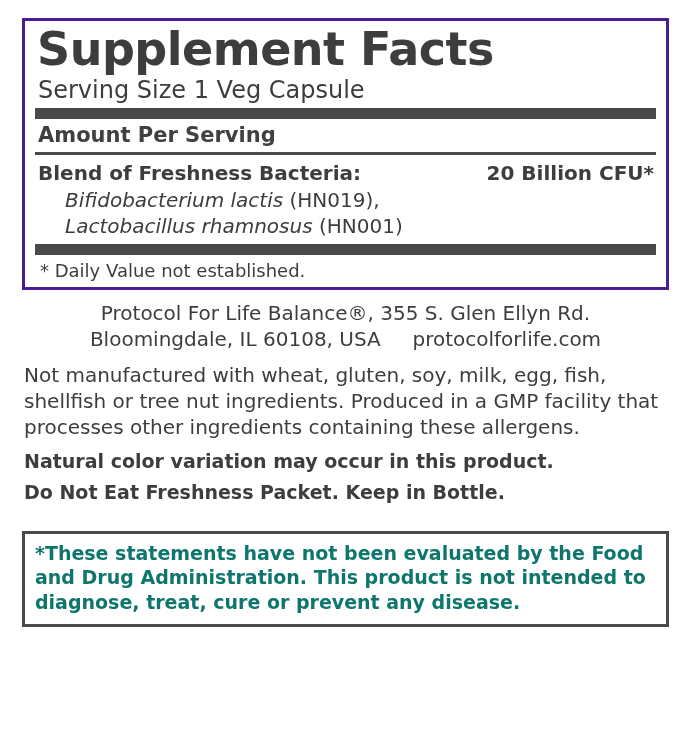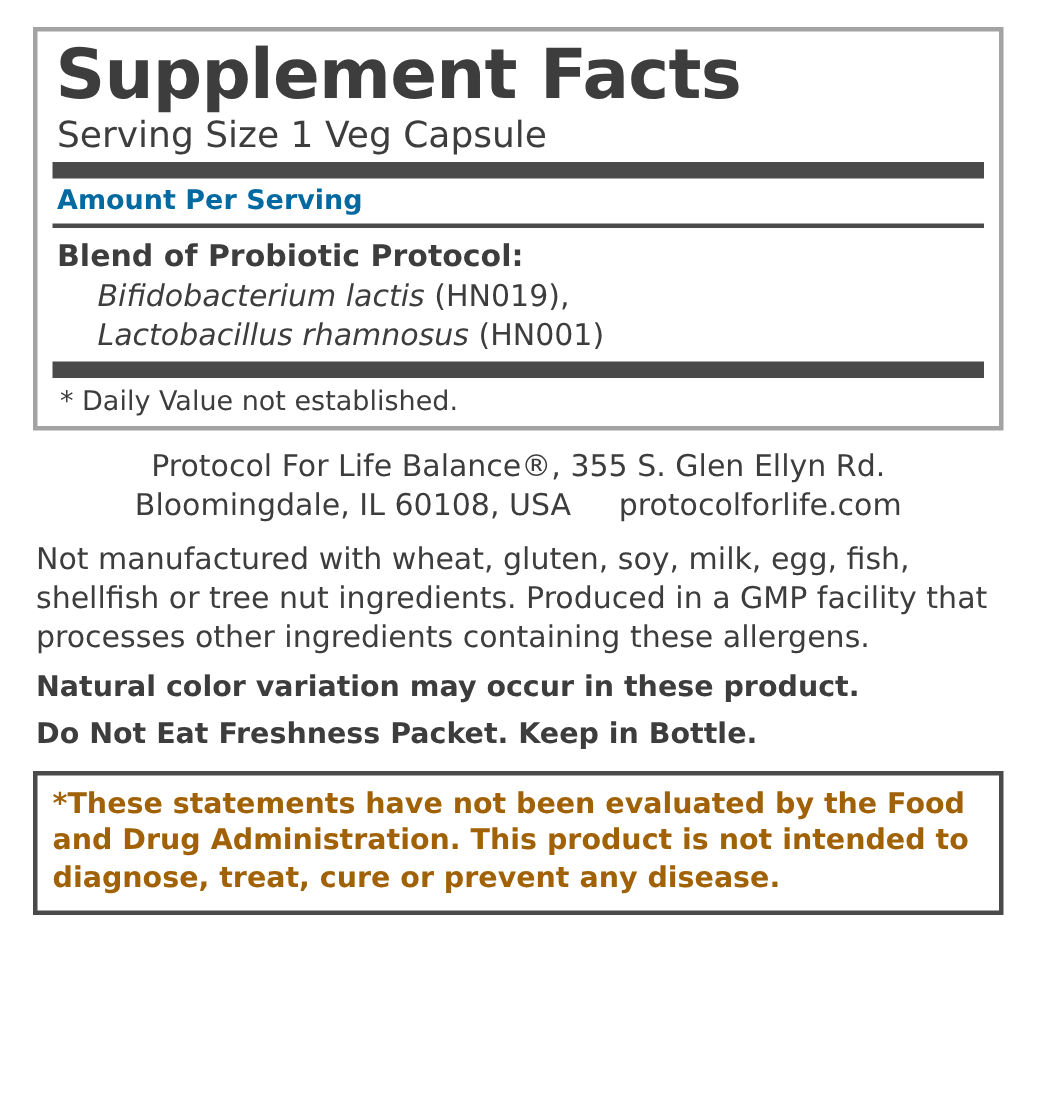--- a/index.html
+++ b/index.html
@@ -18,21 +18,21 @@
   .page {
     position: relative;
     width: 691px;
     height: 730px;
     box-sizing: border-box;
     padding: 0 22px;
   }
 
   
   .sf-panel {
-    border: 3px solid #a3a3a3;
+    border: 3px solid #4c1d95;
     box-sizing: border-box;
     margin-top: 18px;
     padding: 2px 10px 6px 10px;
   }
   .sf-title {
     font-size: 46px;
     line-height: 1.06;
     font-weight: bold;
     letter-spacing: -0.5px;
     color: #3d3d3d;
@@ -47,23 +47,23 @@
     height: 11px;
     background: #4a4a4a;
     margin: 4px 0 0 0;
   }
   .rule-thin {
     height: 3px;
     background: #4a4a4a;
     margin: 0;
   }
   .sf-amount {
-    font-size: 18px;
+    font-size: 21px;
     font-weight: bold;
-    color: #0369a1;
+    color: #404040;
     margin: 4px 0 5px 3px;
   }
   .sf-blendrow {
     display: flex;
     justify-content: space-between;
     align-items: baseline;
     font-size: 20px;
     font-weight: bold;
     color: #3d3d3d;
     margin: 6px 2px 2px 3px;
@@ -112,45 +112,46 @@
     font-weight: bold;
     color: #3d3d3d;
     margin: 10px 0 0 2px;
   }
   .donot {
     margin-top: 9px;
   }
   .disclaimer {
     border: 3px solid #4a4a4a;
     box-sizing: border-box;
-    margin-top: 14px;
+    margin-top: 28px;
     padding: 7px 10px 9px 10px;
     font-size: 19px;
     font-weight: bold;
     line-height: 1.3;
-    color: #a16207;
+    color: #0f766e;
   }
 </style>
 </head>
 <body>
 
 <div class="page">
 
   <div class="sf-panel">
     <div class="sf-title">Supplement Facts</div>
     <div class="sf-serving">Serving Size 1 Veg Capsule</div>
 
     <div class="rule-thick"></div>
 
     <div class="sf-amount">Amount Per Serving</div>
 
     <div class="rule-thin"></div>
 
     <div class="sf-blendrow">
-      <span>Blend of Probiotic Protocol:</span>
+      <span>Blend of Freshness Bacteria:</span>
+      <span>20 Billion CFU*</span>
     </div>
 
     <div class="sf-strains">
       <div>
         <span class="sp">Bifidobacterium lactis</span>
         <span>(HN019),</span>
       </div>
       <div>
         <span class="sp">Lactobacillus rhamnosus</span>
         <span>(HN001)</span>
@@ -163,19 +164,19 @@
   </div>
 
 
   <div class="addr">
     <div>Protocol For Life Balance®, 355 S. Glen Ellyn Rd.</div>
     <div class="line2">Bloomingdale, IL 60108, USA     protocolforlife.com</div>
   </div>
 
   <div class="allergen">Not manufactured with wheat, gluten, soy, milk, egg, fish, shellfish or tree nut ingredients. Produced in a GMP facility that processes other ingredients containing these allergens.</div>
 
-  <div class="natural">Natural color variation may occur in these product.</div>
+  <div class="natural">Natural color variation may occur in this product.</div>
 
   <div class="donot">Do Not Eat Freshness Packet. Keep in Bottle.</div>
 
   <div class="disclaimer">*These statements have not been evaluated by the Food and Drug Administration. This product is not intended to diagnose, treat, cure or prevent any disease.</div>
 
 </div>
 
 </body></html>

